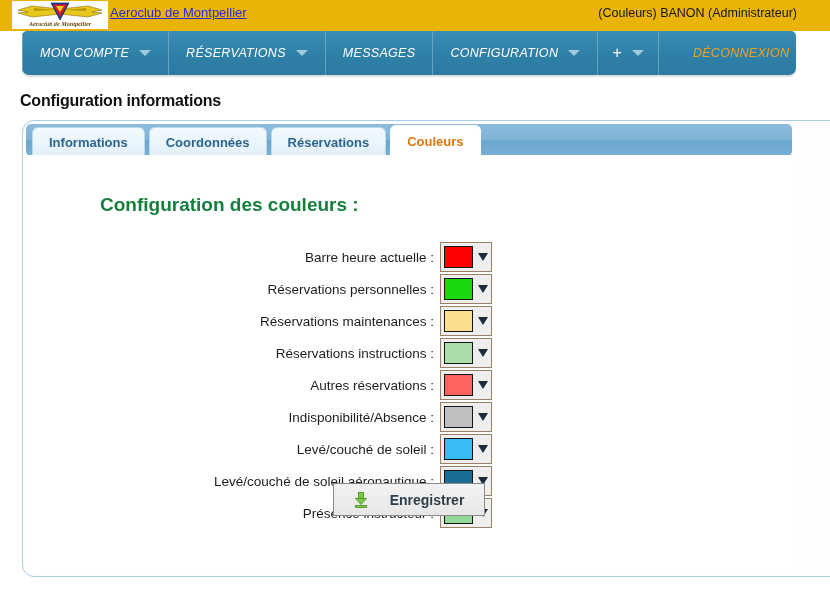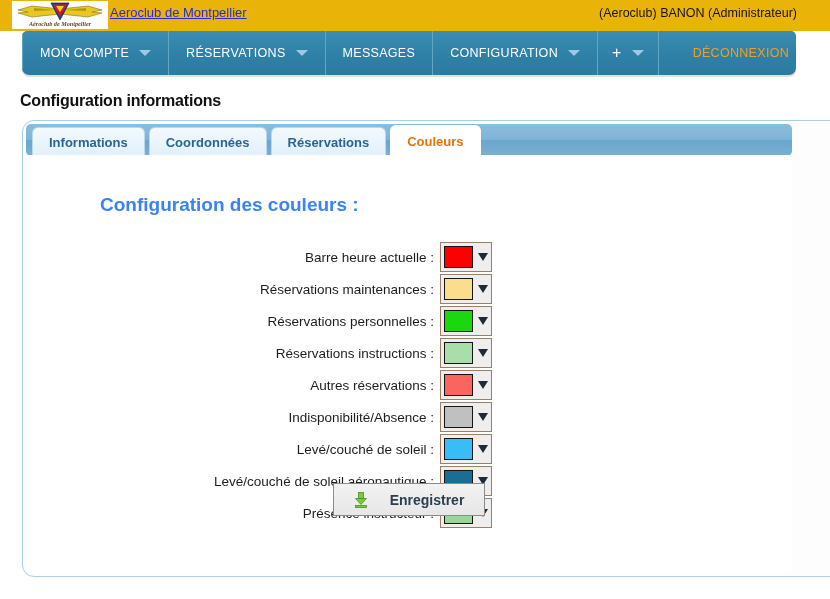--- a/index.html
+++ b/index.html
@@ -41,20 +41,21 @@
   
   .navbar {
     position: absolute; left: 22px; top: 31px;
     width: 774px; height: 44px;
     background: linear-gradient(180deg, #3b8cb2 0%, #2f80a7 55%, #2b7aa1 100%);
     border-radius: 5px 5px 7px 7px;
     box-shadow: 0 2px 0 rgba(0,0,0,0.12);
     display: flex;
     align-items: stretch;
     overflow: hidden;
+    font-style: italic;
   }
   .navitem {
     display: flex; align-items: center; justify-content: center;
     gap: 10px;
     padding: 0 17px;
     color: #ffffff;
     font-size: 12.5px;
     letter-spacing: 0.3px;
     border-right: 1px solid #63a6c4;
     cursor: pointer;
@@ -129,21 +130,21 @@
     position: absolute; left: 3px; top: 34px;
     width: 766px; height: 419px;
     background: #ffffff;
     border-radius: 0 0 5px 5px;
   }
 
   
   .form-title {
     position: absolute; left: 74px; top: 39px;
     font-size: 19px; font-weight: bold;
-    color: #3b82f6;
+    color: #15803d;
   }
   .rows {
     position: absolute; left: 0; top: 86px;
     width: 466px;
   }
   .row {
     display: flex;
     align-items: center;
     justify-content: flex-end;
     height: 32px;
@@ -206,21 +207,21 @@
 
       <path d="M39 2 L57 2 L48 19 Z" fill="#1b3fa0" stroke="#101c50" stroke-width="0.7"></path>
       <path d="M41 3.5 L55 3.5 L48 16 Z" fill="#e01616"></path>
       <path d="M44 5 L52 5 L48 11 Z" fill="#f2d21a"></path>
 
       <text x="48" y="25" font-family="Liberation Serif, serif" font-size="6.2" font-style="italic" font-weight="bold" fill="#6b4a0c" text-anchor="middle">Aéroclub de Montpellier</text>
     </svg>
   </div>
 
   <a class="site-link">Aeroclub de Montpellier</a>
-  <div class="user-info">(Aeroclub) BANON (Administrateur)</div>
+  <div class="user-info">(Couleurs) BANON (Administrateur)</div>
 </div>
 
 <div class="navbar">
   <div class="navitem">
     <span>MON COMPTE</span>
     <span class="caret"></span>
   </div>
   <div class="navitem">
     <span>RÉSERVATIONS</span>
     <span class="caret"></span>
@@ -265,30 +266,30 @@
 
     <div class="rows" id="color-rows">
         <div class="row">
           <div class="row-label">Barre heure actuelle :</div>
           <div class="color-select">
             <div class="swatch" style="background: rgb(254, 0, 0);"></div>
             <div class="sel-caret"></div>
           </div>
         </div>
         <div class="row">
+          <div class="row-label">Réservations personnelles :</div>
+          <div class="color-select">
+            <div class="swatch" style="background: rgb(27, 215, 13);"></div>
+            <div class="sel-caret"></div>
+          </div>
+        </div>
+        <div class="row">
           <div class="row-label">Réservations maintenances :</div>
           <div class="color-select">
             <div class="swatch" style="background: rgb(250, 222, 141);"></div>
-            <div class="sel-caret"></div>
-          </div>
-        </div>
-        <div class="row">
-          <div class="row-label">Réservations personnelles :</div>
-          <div class="color-select">
-            <div class="swatch" style="background: rgb(27, 215, 13);"></div>
             <div class="sel-caret"></div>
           </div>
         </div>
         <div class="row">
           <div class="row-label">Réservations instructions :</div>
           <div class="color-select">
             <div class="swatch" style="background: rgb(169, 221, 169);"></div>
             <div class="sel-caret"></div>
           </div>
         </div>

